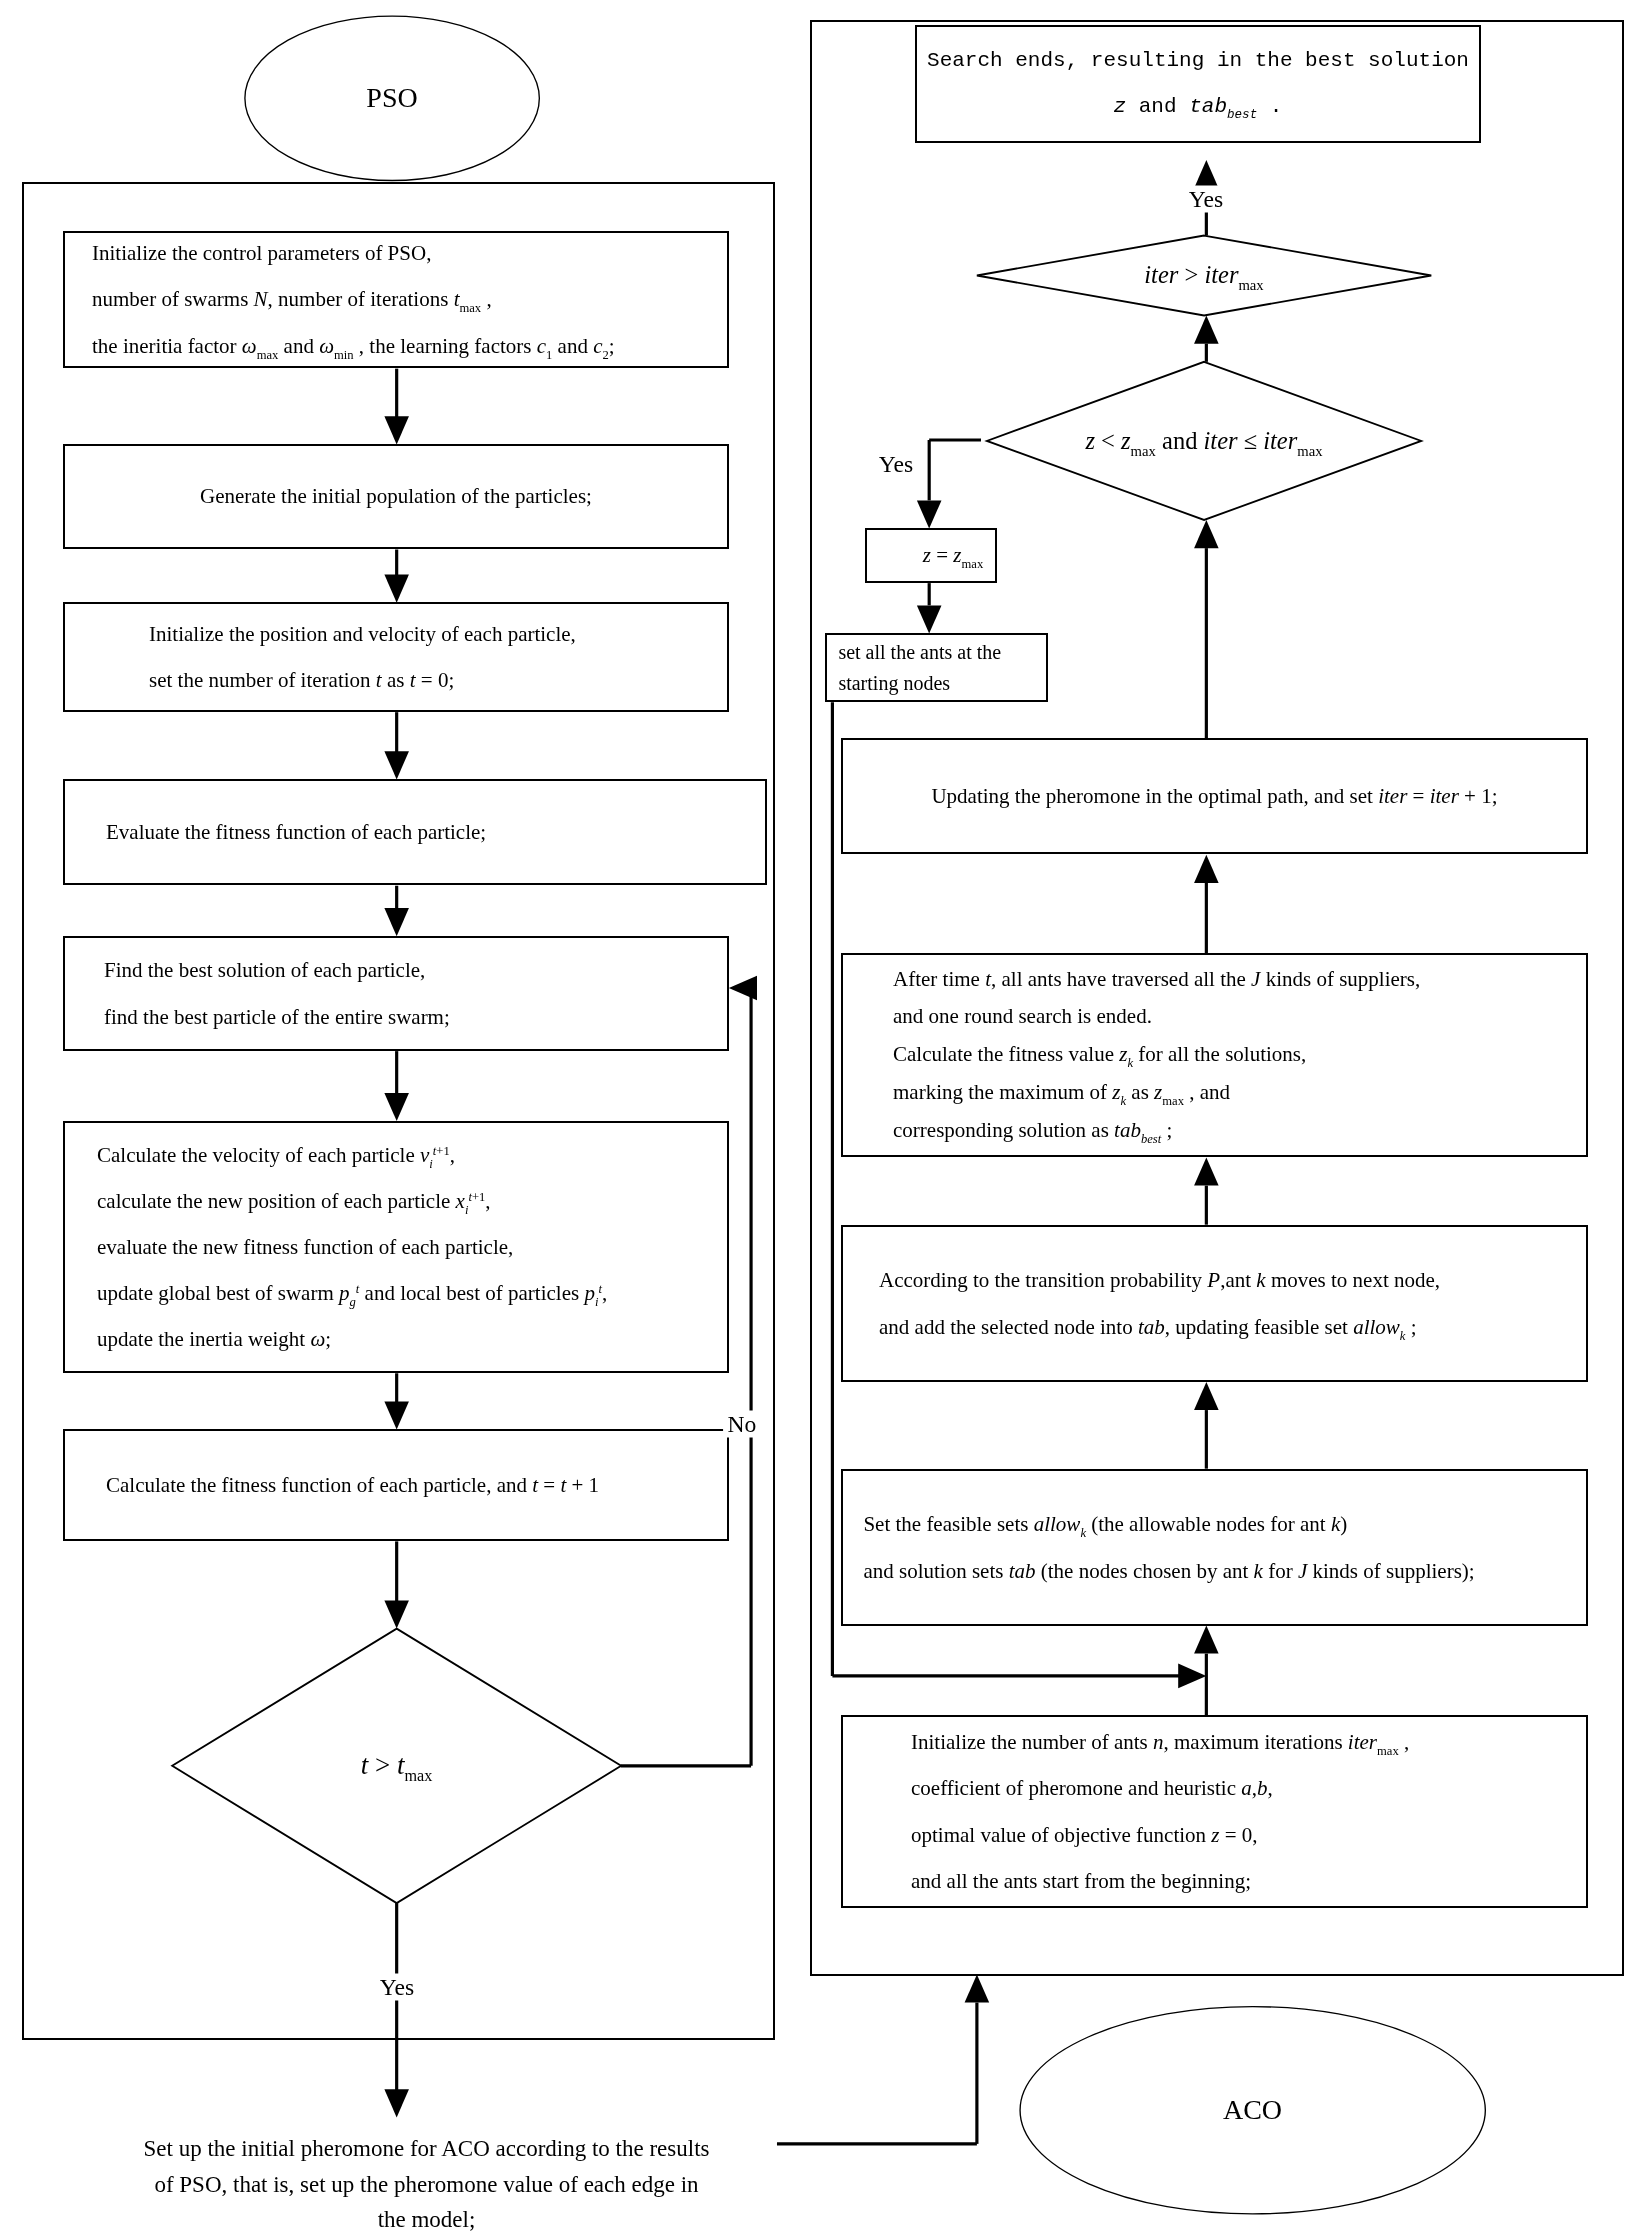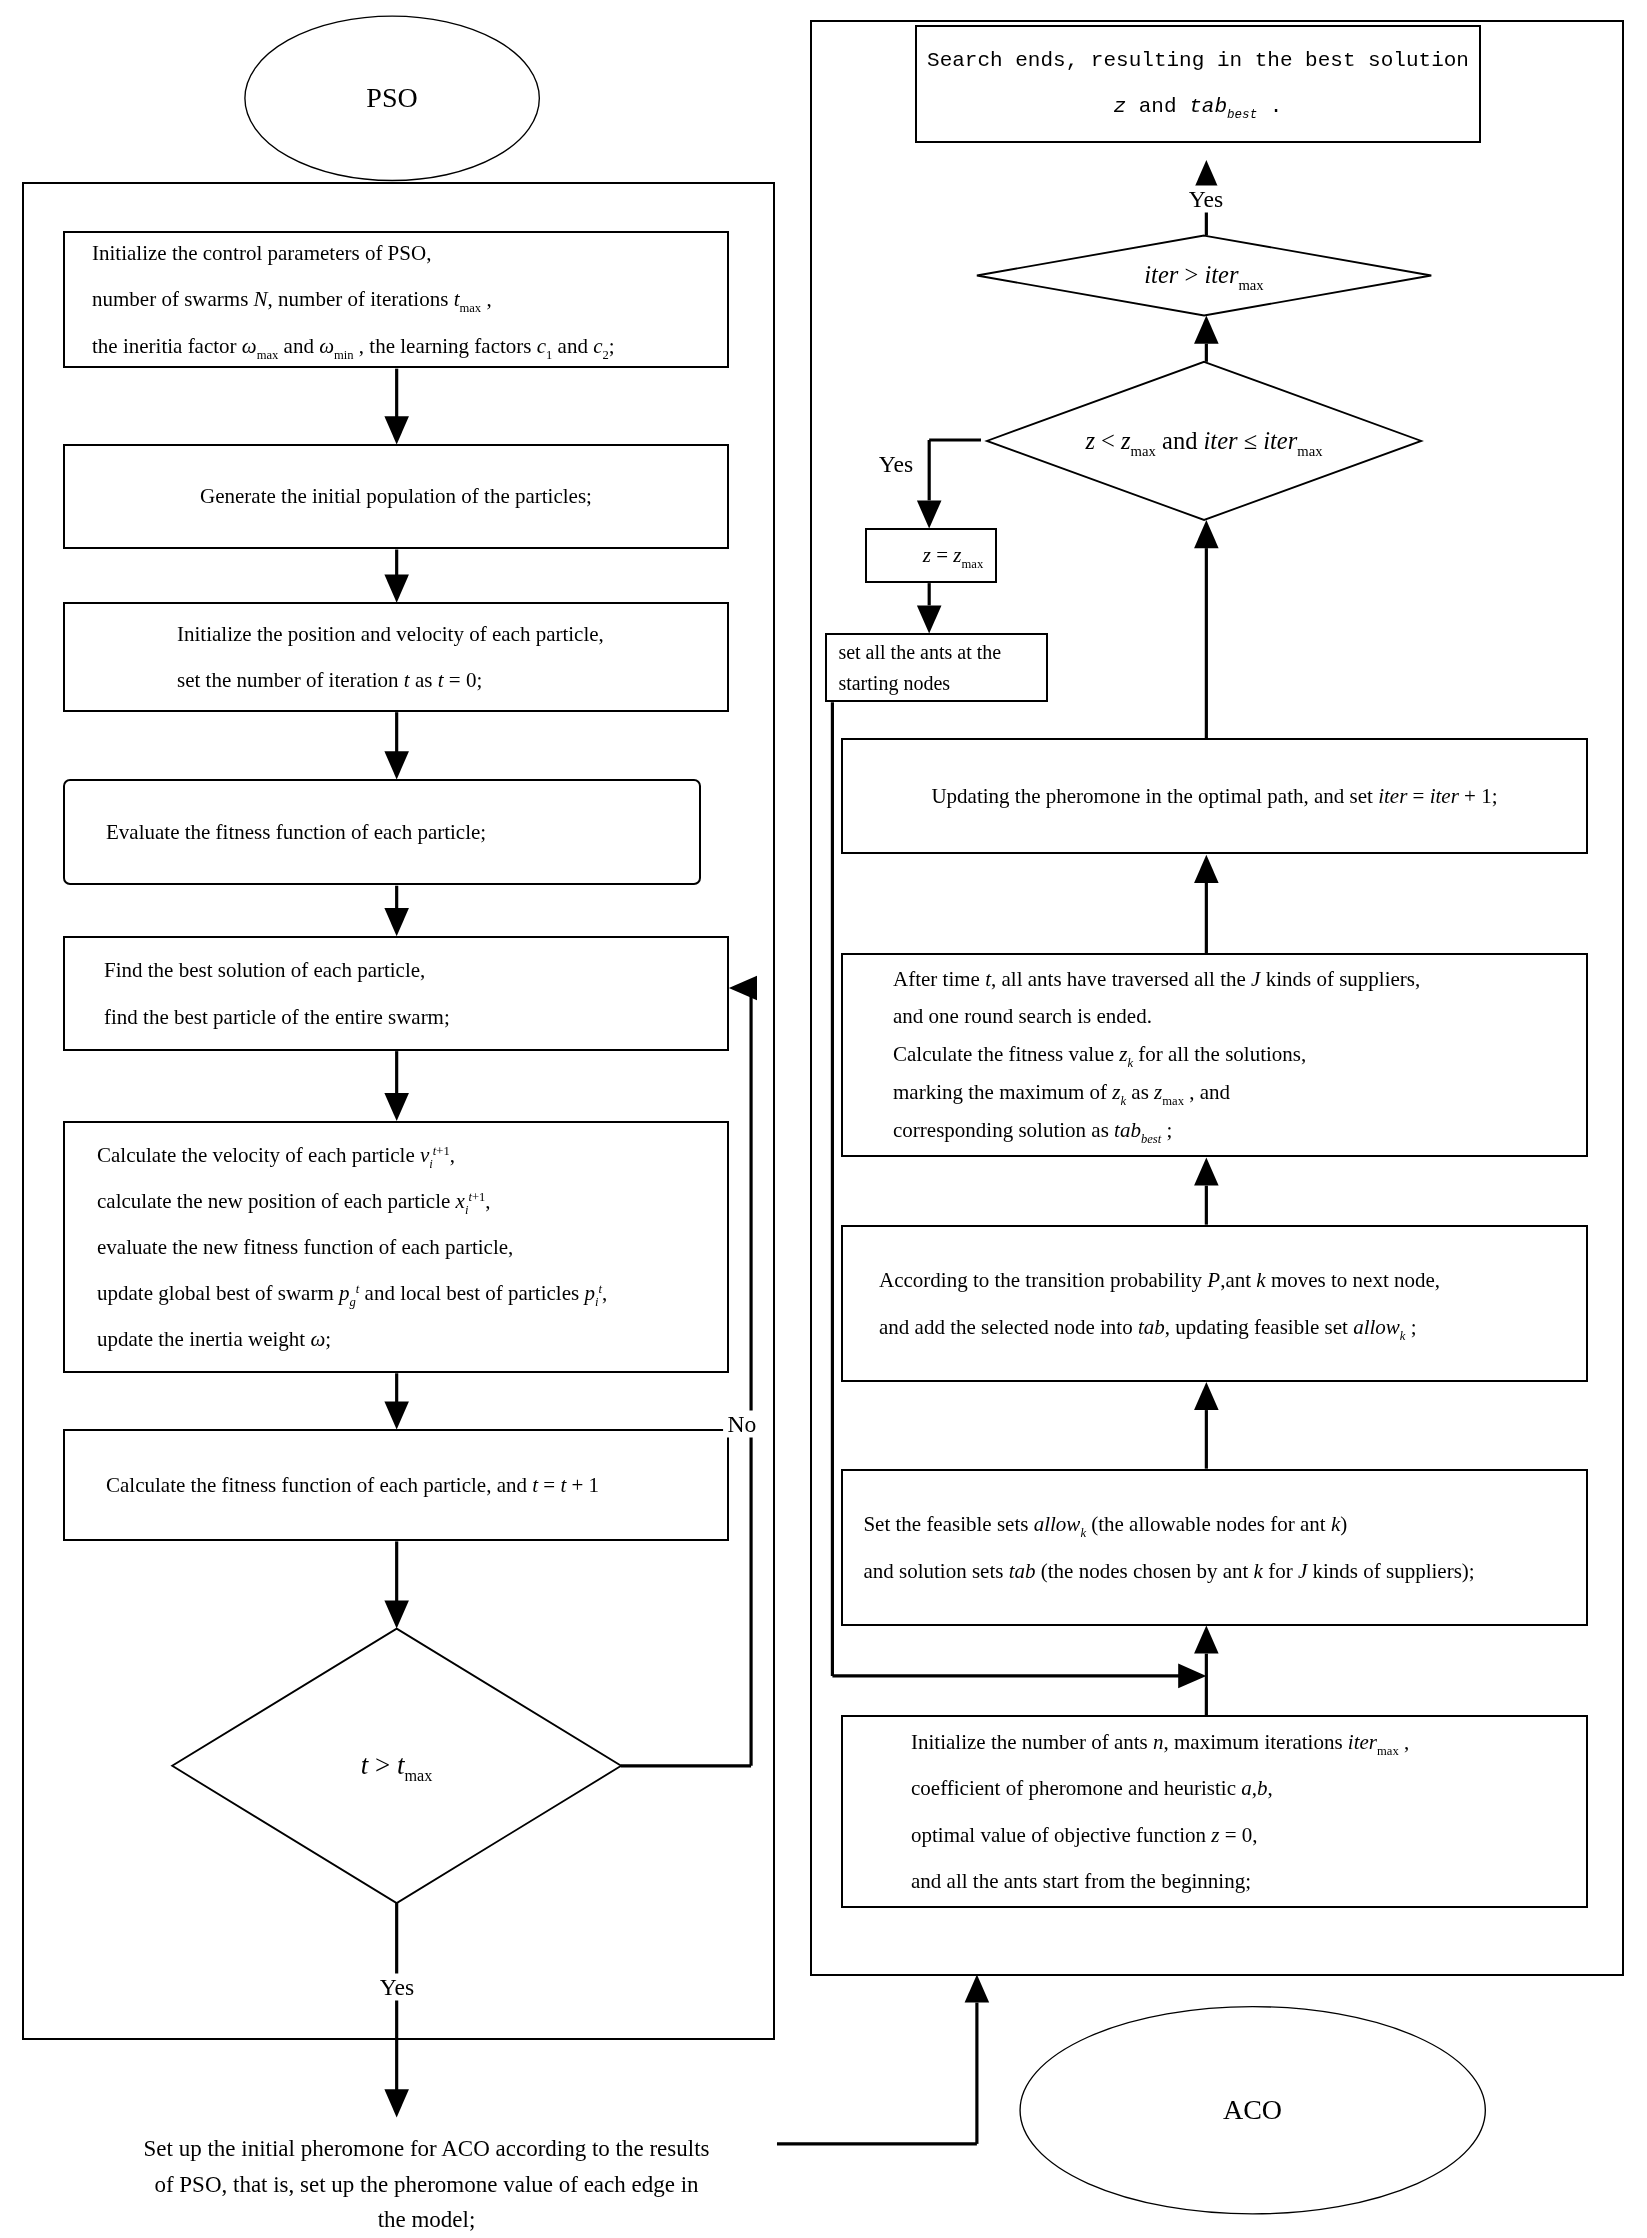--- a/index.html
+++ b/index.html
@@ -103,26 +103,26 @@
   <div class="box" style="left:63px;top:231px;width:666px;height:137px;padding-left:27px;padding-right:9px;">
       <div class="line">Initialize the control parameters of PSO,</div>
       <div class="line">number of swarms <i>N</i>, number of iterations <i>t</i><sub>max</sub> ,</div>
       <div class="line">the ineritia factor <i>ω</i><sub>max</sub> and <i>ω</i><sub>min</sub> , the learning factors <i>c</i><sub>1</sub> and <i>c</i><sub>2</sub>;</div>
     </div>
 
   <div class="box center" style="left:63px;top:444px;width:666px;height:105px;align-items:center;">
       <div class="line">Generate the initial population of the particles;</div>
     </div>
 
-  <div class="box" style="left:63px;top:602px;width:666px;height:110px;padding-left:112px;">
+  <div class="box" style="left:63px;top:602px;width:666px;height:110px;padding-left:84px;">
       <div class="line">Initialize the position and velocity of each particle,</div>
       <div class="line">set the number of iteration <i>t</i> as <i>t</i> = 0;</div>
     </div>
 
-  <div class="box" style="left:63px;top:779px;width:638px;height:106px;padding-left:41px;border-radius:7px;">
+  <div class="box" style="left:63px;top:779px;width:704px;height:106px;padding-left:41px;">
       <div class="line">Evaluate the fitness function of each particle;</div>
     </div>
 
   <div class="box" style="left:63px;top:936px;width:666px;height:115px;padding-left:39px;">
       <div class="line">Find the best solution of each particle,</div>
       <div class="line">find the best particle of the entire swarm;</div>
     </div>
 
   <div class="box" style="left:63px;top:1121px;width:666px;height:252px;padding-left:32px;">
       <div class="line">Calculate the velocity of each particle <i>v</i><sub><i>i</i></sub><sup><i>t</i>+1</sup>,</div>

